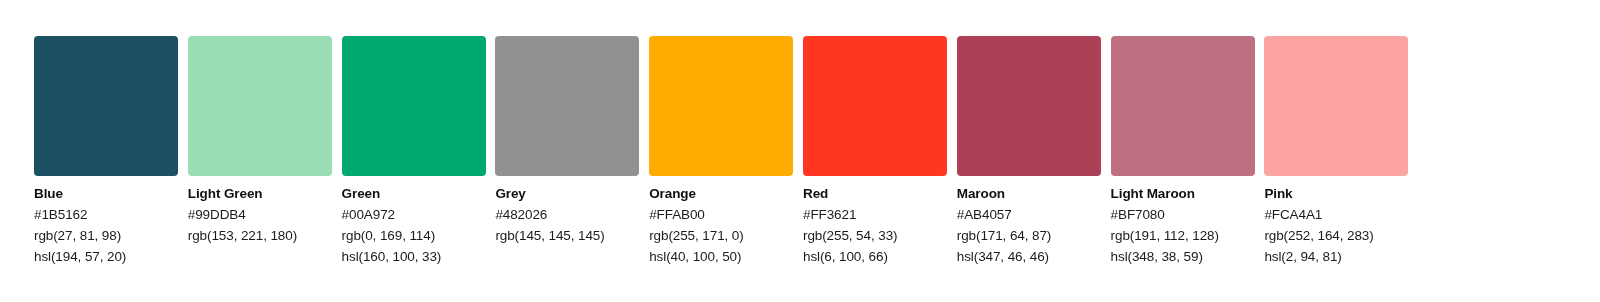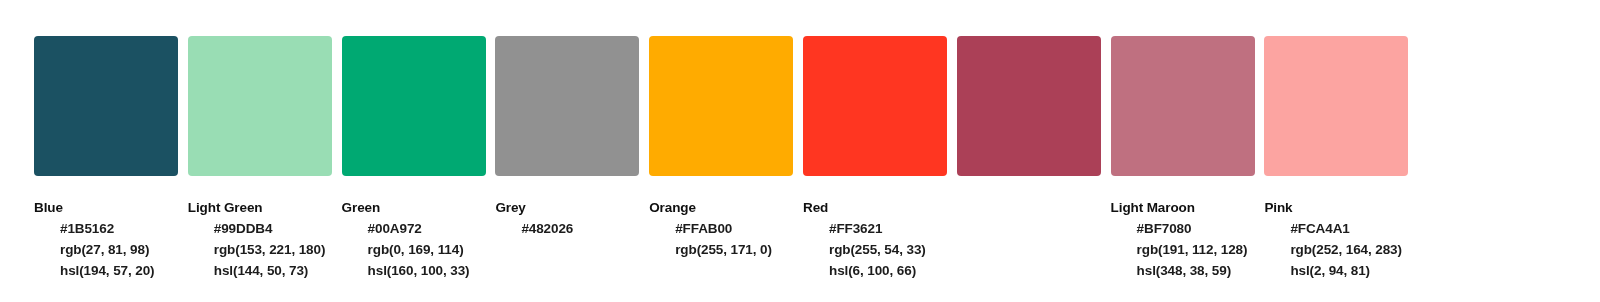--- a/index.html
+++ b/index.html
@@ -22,21 +22,20 @@
     display: flex;
     flex-direction: row;
     align-items: flex-start;
     gap: 9.8px;
   }
   .swatch-cell {
     width: 144px;
     display: flex;
     flex-direction: column;
     align-items: stretch;
-    gap: 14px;
   }
   .swatch-chip {
     width: 144px;
     height: 140px;
     border-radius: 4px;
     box-sizing: border-box;
   }
   .swatch-info {
     padding-top: 7px;
   }
@@ -45,26 +44,25 @@
     font-weight: bold;
     line-height: 21px;
     letter-spacing: -0.1px;
     color: #101010;
     white-space: nowrap;
   }
   .swatch-hex,
   .swatch-rgb,
   .swatch-hsl {
     font-size: 13.5px;
-    font-weight: bold;
+    font-weight: normal;
     line-height: 21px;
     letter-spacing: -0.1px;
     color: #1c1c1c;
     white-space: nowrap;
-    margin-left: 26px;
   }
 </style>
 </head>
 <body>
 
 <div id="palette">
     <div class="swatch-cell">
       <div class="swatch-chip" style="background-color: rgb(27, 81, 98);"></div>
       <div class="swatch-info">
         <div class="swatch-name">Blue</div>
@@ -72,58 +70,65 @@
         <div class="swatch-rgb">rgb(27, 81, 98)</div>
         <div class="swatch-hsl">hsl(194, 57, 20)</div>
       </div>
     </div>
     <div class="swatch-cell">
       <div class="swatch-chip" style="background-color: rgb(153, 221, 180);"></div>
       <div class="swatch-info">
         <div class="swatch-name">Light Green</div>
         <div class="swatch-hex">#99DDB4</div>
         <div class="swatch-rgb">rgb(153, 221, 180)</div>
-        <div class="swatch-hsl">hsl(144, 50, 73)</div>
       </div>
     </div>
     <div class="swatch-cell">
       <div class="swatch-chip" style="background-color: rgb(0, 169, 114);"></div>
       <div class="swatch-info">
         <div class="swatch-name">Green</div>
         <div class="swatch-hex">#00A972</div>
         <div class="swatch-rgb">rgb(0, 169, 114)</div>
         <div class="swatch-hsl">hsl(160, 100, 33)</div>
       </div>
     </div>
     <div class="swatch-cell">
       <div class="swatch-chip" style="background-color: rgb(145, 145, 145);"></div>
       <div class="swatch-info">
         <div class="swatch-name">Grey</div>
         <div class="swatch-hex">#482026</div>
+        <div class="swatch-rgb">rgb(145, 145, 145)</div>
       </div>
     </div>
     <div class="swatch-cell">
       <div class="swatch-chip" style="background-color: rgb(255, 171, 0);"></div>
       <div class="swatch-info">
         <div class="swatch-name">Orange</div>
         <div class="swatch-hex">#FFAB00</div>
         <div class="swatch-rgb">rgb(255, 171, 0)</div>
+        <div class="swatch-hsl">hsl(40, 100, 50)</div>
       </div>
     </div>
     <div class="swatch-cell">
       <div class="swatch-chip" style="background-color: rgb(255, 54, 33);"></div>
       <div class="swatch-info">
         <div class="swatch-name">Red</div>
         <div class="swatch-hex">#FF3621</div>
         <div class="swatch-rgb">rgb(255, 54, 33)</div>
         <div class="swatch-hsl">hsl(6, 100, 66)</div>
       </div>
     </div>
     <div class="swatch-cell">
       <div class="swatch-chip" style="background-color: rgb(171, 64, 87);"></div>
+      <div class="swatch-info">
+        <div class="swatch-name">Maroon</div>
+        <div class="swatch-hex">#AB4057</div>
+        <div class="swatch-rgb">rgb(171, 64, 87)</div>
+        <div class="swatch-hsl">hsl(347, 46, 46)</div>
+      </div>
     </div>
     <div class="swatch-cell">
       <div class="swatch-chip" style="background-color: rgb(191, 112, 128);"></div>
       <div class="swatch-info">
         <div class="swatch-name">Light Maroon</div>
         <div class="swatch-hex">#BF7080</div>
         <div class="swatch-rgb">rgb(191, 112, 128)</div>
         <div class="swatch-hsl">hsl(348, 38, 59)</div>
       </div>
     </div>

